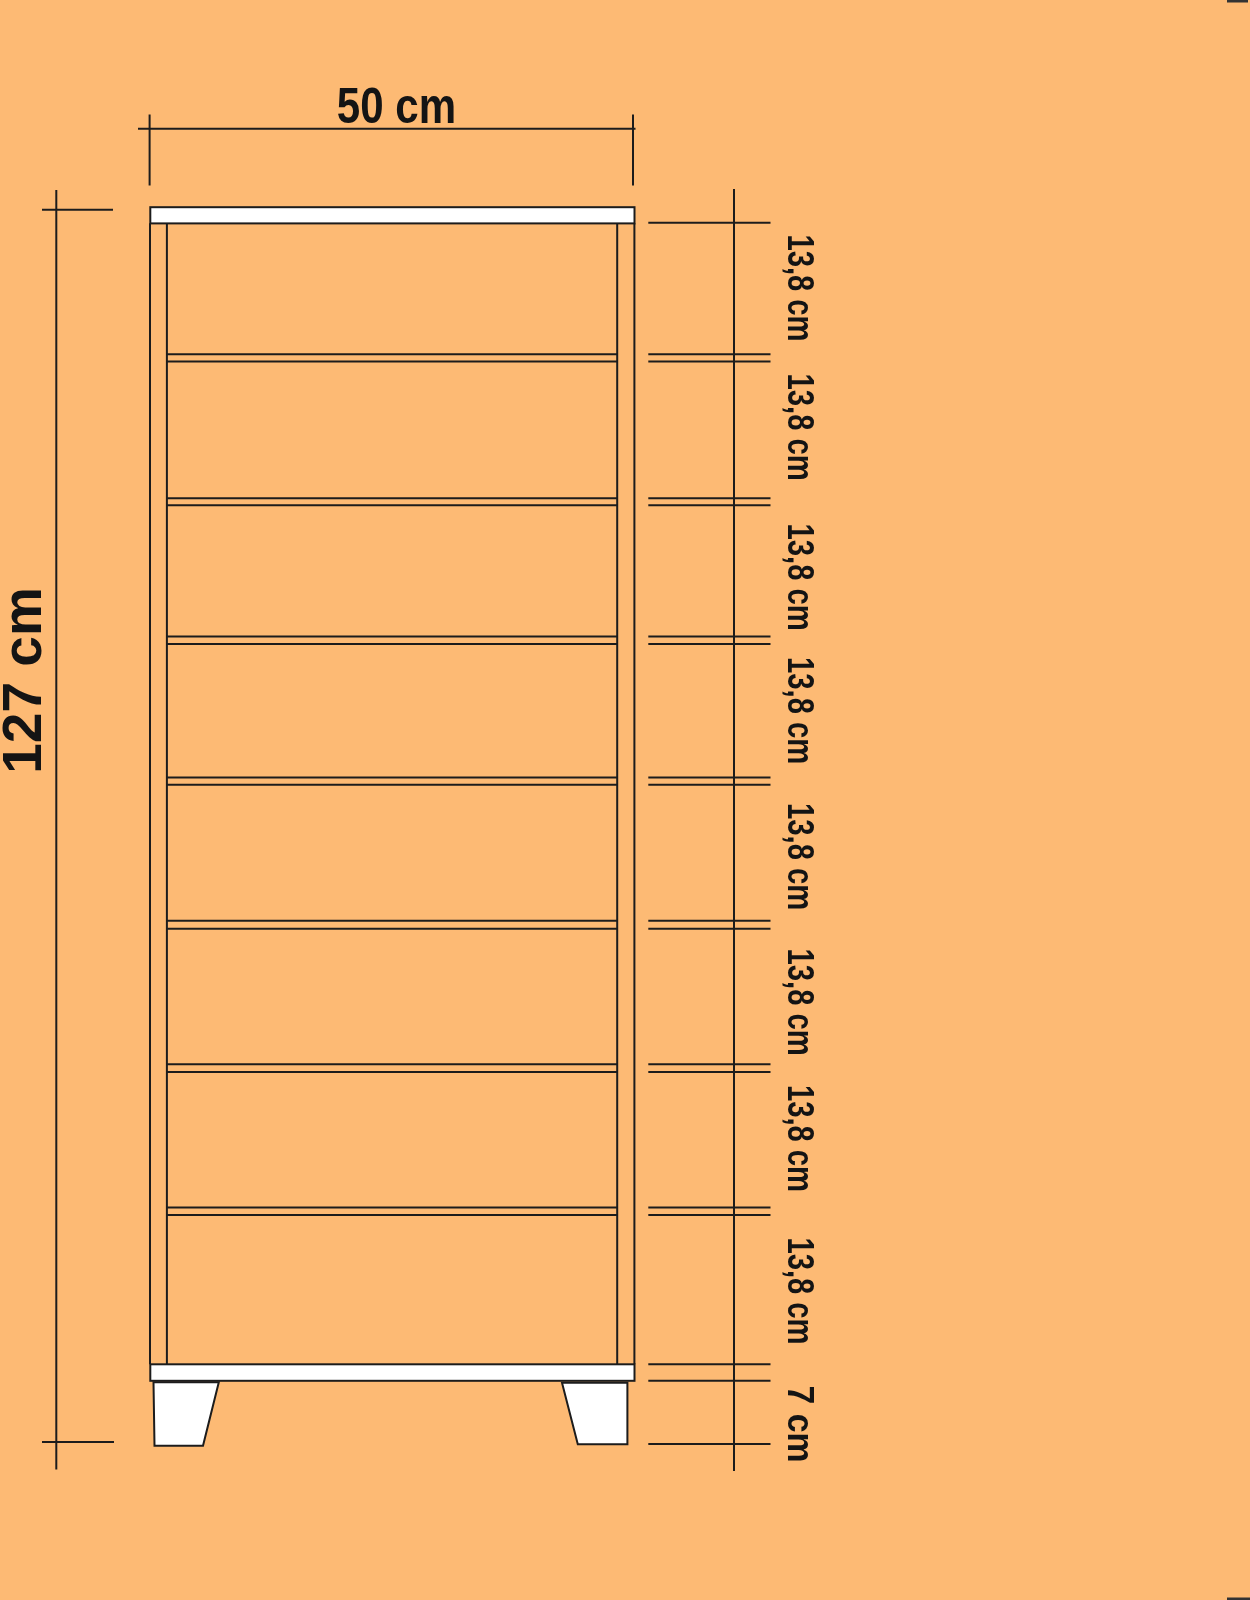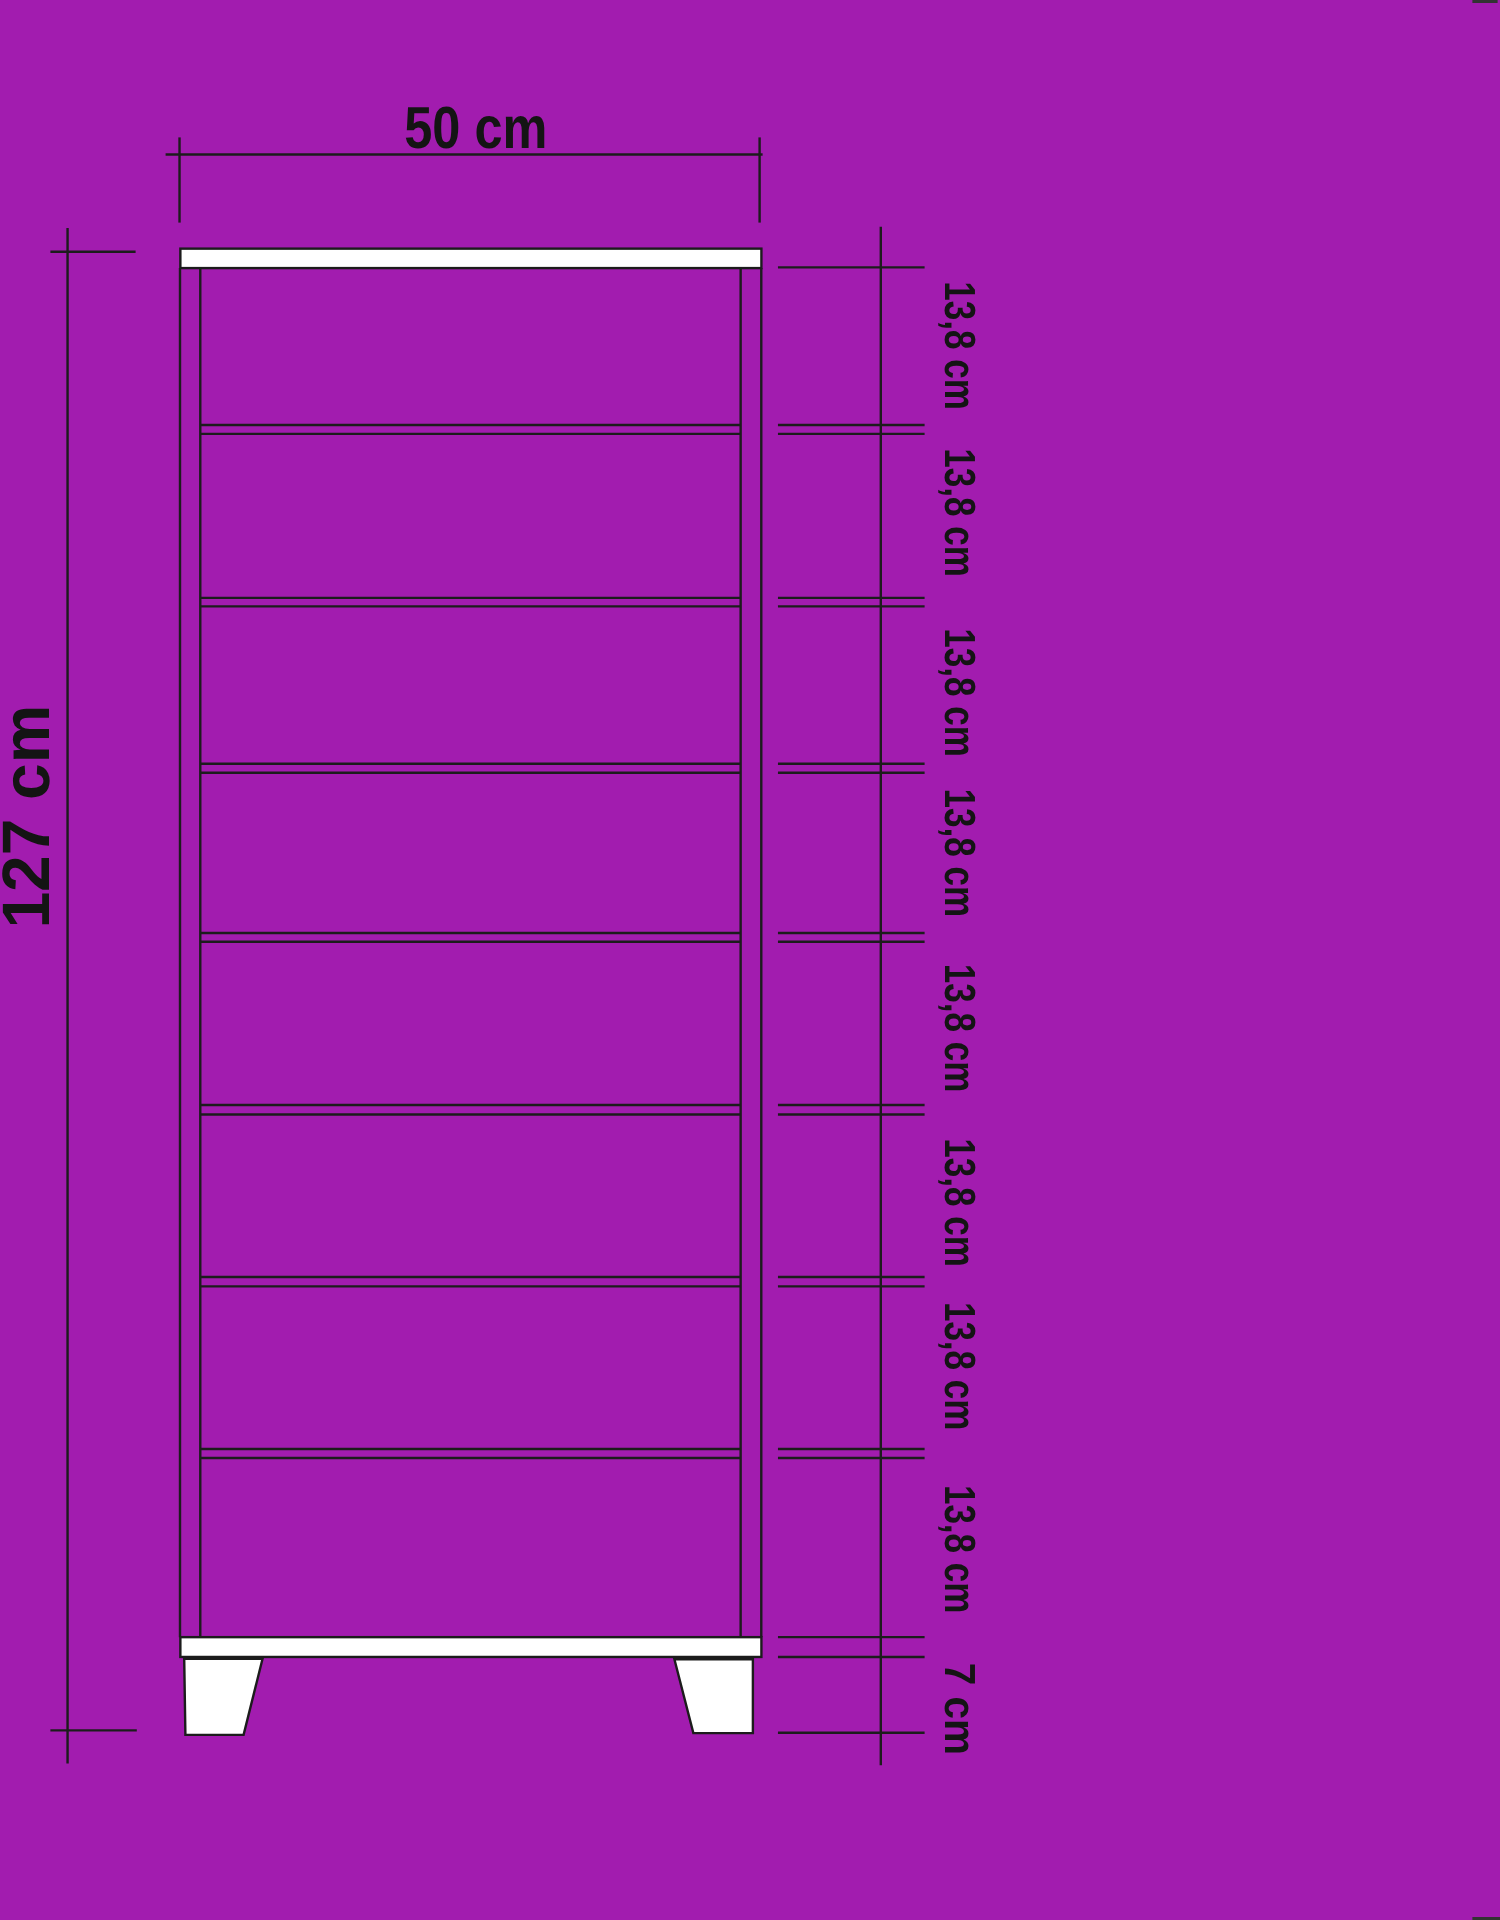--- a/index.html
+++ b/index.html
@@ -1,16 +1,16 @@
 <!DOCTYPE html>
 <html><head>
 <meta charset="utf-8">
 <style>
 html,body{margin:0;padding:0;background:#ffffff;}
-#page{position:relative;width:1250px;height:1600px;background:#a21caf;overflow:hidden;}
+#page{position:relative;width:1250px;height:1600px;background:#fdba74;overflow:hidden;}
 svg{position:absolute;top:0;left:0;display:block;}
 text{font-family:"Liberation Sans",sans-serif;font-weight:bold;fill:#141414;}
 </style>
 </head>
 <body>
 <div id="page">
 <svg width="1250" height="1600" viewBox="0 0 1250 1600">
 <g stroke="#1c1c1c" stroke-width="2" fill="none">
 
 <g>

